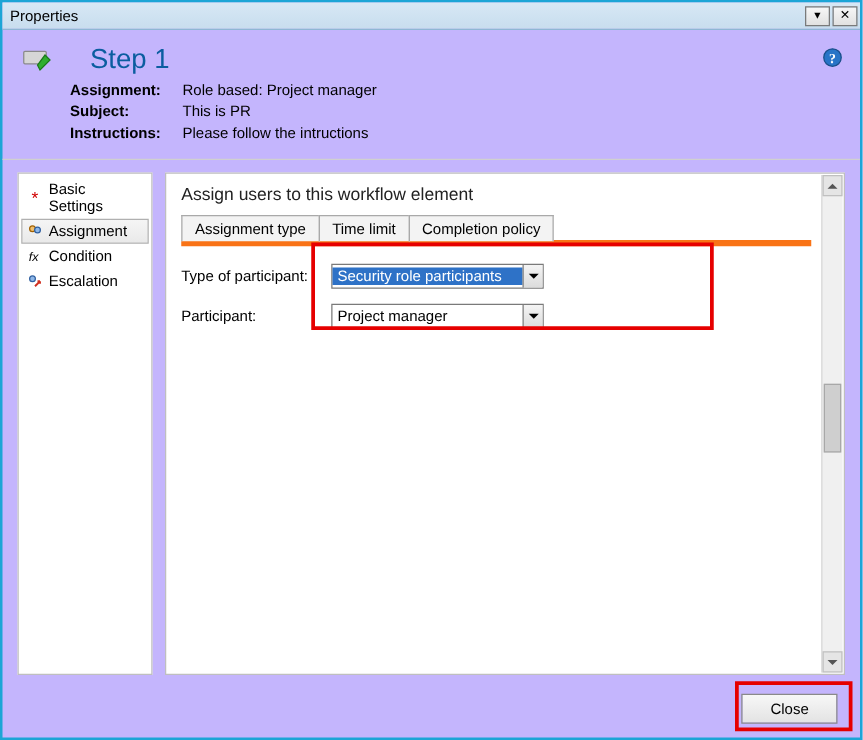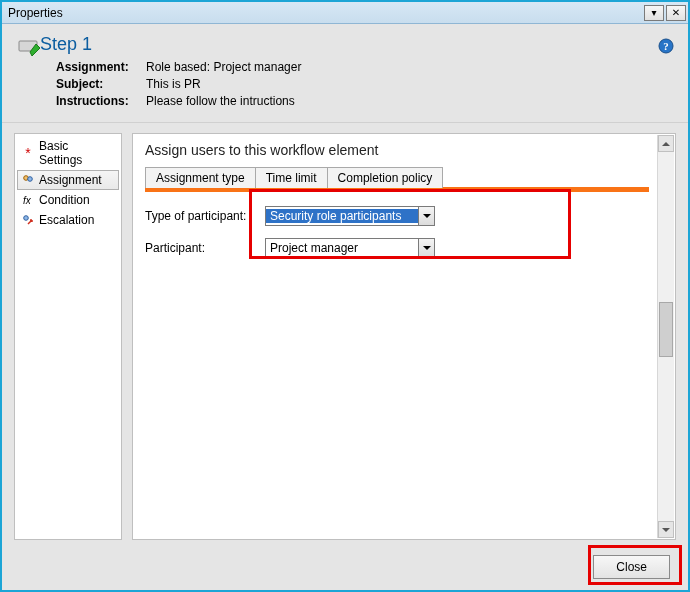--- a/index.html
+++ b/index.html
@@ -7,21 +7,21 @@
     margin: 0;
     font-family: "Segoe UI", Tahoma, sans-serif;
     font-size: 12px;
     background: #ffffff;
     color: #000;
   }
   .window {
     width: 690px;
     height: 592px;
     border: 2px solid #1ca5d6;
-    background: #e5e5e5;
+    background: #c4b5fd;
     display: flex;
     flex-direction: column;
     position: relative;
   }
   .titlebar {
     height: 22px;
     background: linear-gradient(#d7e8f5, #c8ddee);
     border-bottom: 1px solid #8fb6d4;
     display: flex;
     align-items: center;
@@ -49,23 +49,23 @@
     position: relative;
   }
   .header .step-icon {
     position: absolute;
     left: 16px;
     top: 14px;
     width: 26px;
     height: 20px;
   }
   .header .step-title {
-    font-size: 18px;
+    font-size: 22px;
     color: #0b5da0;
-    margin-left: 22px;
+    margin-left: 54px;
     margin-bottom: 4px;
     font-weight: 400;
   }
   .header .kv {
     display: flex;
     margin-left: 38px;
     line-height: 17px;
   }
   .header .kv .k { width: 90px; color: #000; font-weight: bold; }
   .header .kv .v { color: #000; }

